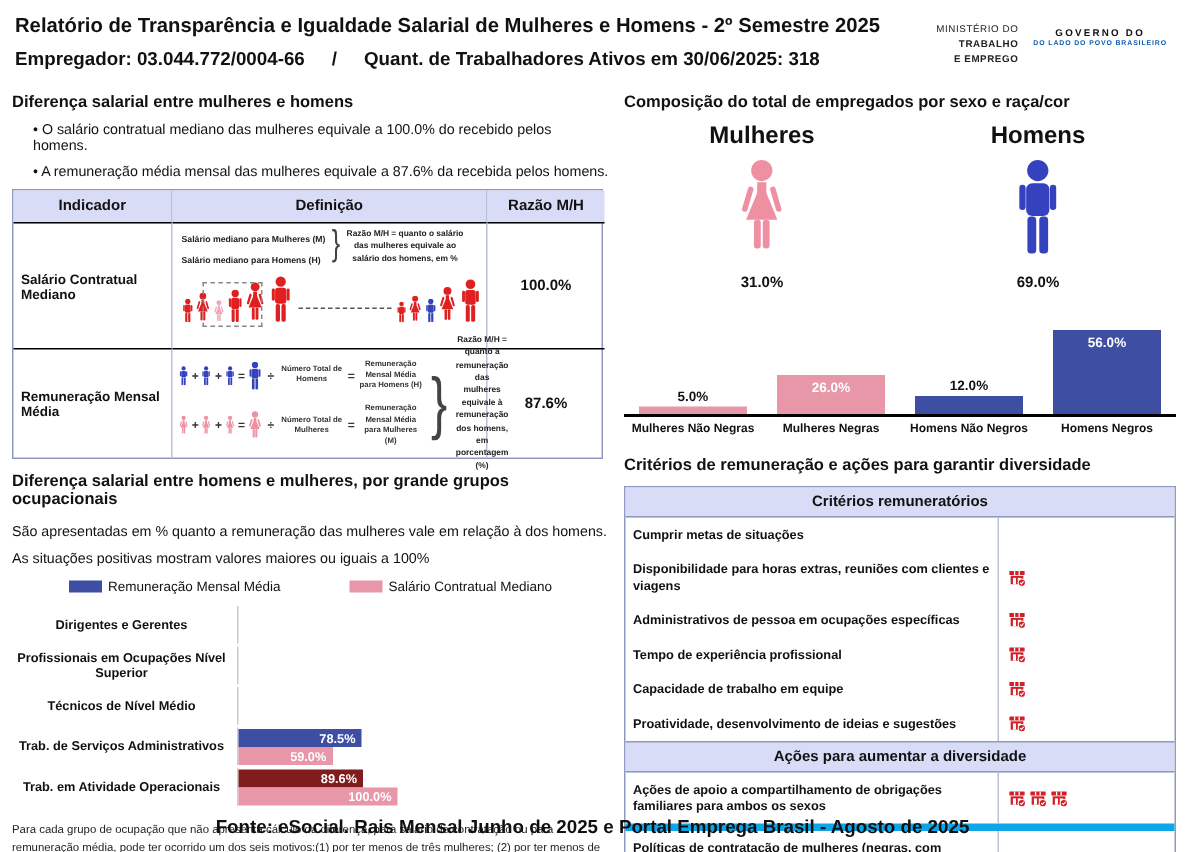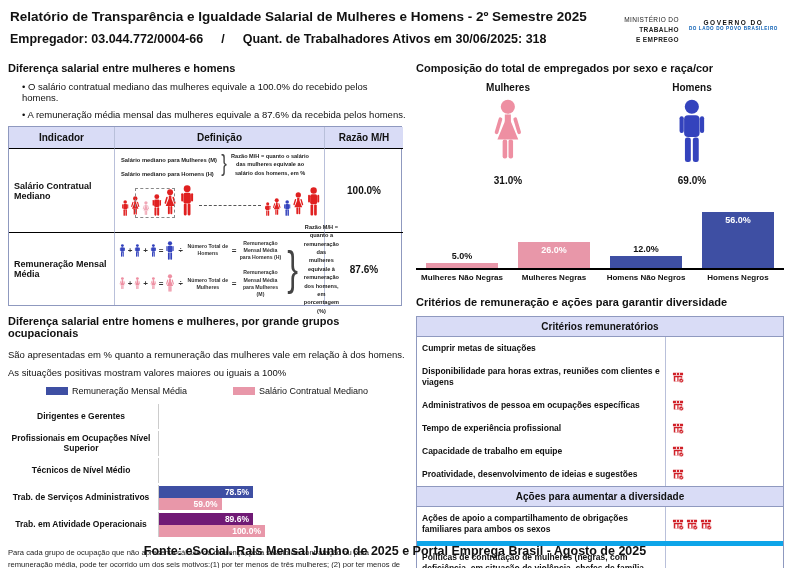--- a/index.html
+++ b/index.html
@@ -61,21 +61,21 @@
   .occ-row { display:flex; align-items:center; height:25px; margin-bottom:2px; }
   .occ-label { width:150px; text-align:center; font-size:8.5px; font-weight:bold; color:#111; padding-right:4px; line-height:1.15; }
   .occ-bars { flex:1; border-left:1px solid #ccc; align-self:stretch; display:flex; flex-direction:column; justify-content:center; }
   .occ-bar { height:12px; display:flex; align-items:center; justify-content:flex-end; }
   .occ-val { color:#fff; font-size:8.5px; font-weight:bold; padding-right:4px; }
   .occ-note { font-size:7.6px; color:#222; line-height:1.55; margin-top:10px; }
 
   
   .comp-figs { display:flex; justify-content:space-around; margin-top:8px; }
   .comp-col { text-align:center; width:120px; }
-  .comp-name { font-size:10px; font-weight:bold; color:#111; margin-bottom:6px; }
+  .comp-name { font-size:16px; font-weight:bold; color:#111; margin-bottom:6px; }
   .comp-val { font-size:10px; font-weight:bold; color:#111; margin-top:8px; }
   .race-bars { display:flex; align-items:flex-end; justify-content:space-around; border-bottom:2px solid #000; height:66px; margin-top:18px; }
   .race-slot { display:flex; flex-direction:column; justify-content:flex-end; align-items:center; width:72px; }
   .race-bar { width:72px; position:relative; }
   .race-val { font-size:9px; font-weight:bold; color:#111; margin-bottom:2px; text-align:center; }
   .race-val.inside { position:absolute; top:3px; left:0; right:0; color:#fff; margin:0; }
   .race-labels { display:flex; justify-content:space-around; margin-top:3px; }
   .race-cat { width:86px; text-align:center; font-size:8px; font-weight:bold; color:#111; }
 
   
@@ -358,32 +358,32 @@
       <div class="occ-row">
         <div class="occ-label">Técnicos de Nível Médio</div>
         <div class="occ-bars">
           <div class="occ-bar" style="background: transparent; width: 0px;"></div>
           <div class="occ-bar" style="background: transparent; width: 0px;"></div>
         </div>
       </div>
       <div class="occ-row">
         <div class="occ-label">Trab. de Serviços Administrativos</div>
         <div class="occ-bars">
-          <div class="occ-bar" style="background: rgb(62, 79, 163); width: 94px;">
+          <div class="occ-bar" style="background: rgb(62, 79, 163); width: 82px;">
             <span class="occ-val">78.5%</span>
           </div>
           <div class="occ-bar" style="background: rgb(232, 151, 169); width: 62.54px;">
             <span class="occ-val">59.0%</span>
           </div>
         </div>
       </div>
       <div class="occ-row">
         <div class="occ-label">Trab. em Atividade Operacionais</div>
         <div class="occ-bars">
-          <div class="occ-bar" style="background: #701a75; width: 94px; align-items: center;">
+          <div class="occ-bar" style="background: #7f1d1d; width: 83px; align-items: center;">
             <span class="occ-val">89.6%</span>
           </div>
           <div class="occ-bar" style="background: rgb(232, 151, 169); width: 106px;">
             <span class="occ-val">100.0%</span>
           </div>
         </div>
       </div>
     </div>
   <div class="occ-note">Para cada grupo de ocupação que não apresenta cálculo da diferença, para salário de contratação ou para remuneração média, pode ter ocorrido um dos seis motivos:(1) por ter menos de três mulheres; (2) por ter menos de três homens; (3) por não ter mulheres; (4) por não ter homens; (5) por não ter três homens nem três mulheres naquele grupo ocupacional; (6) por não ter nem homens nem mulheres naquele grupo ocupacional</div>
 </div>

